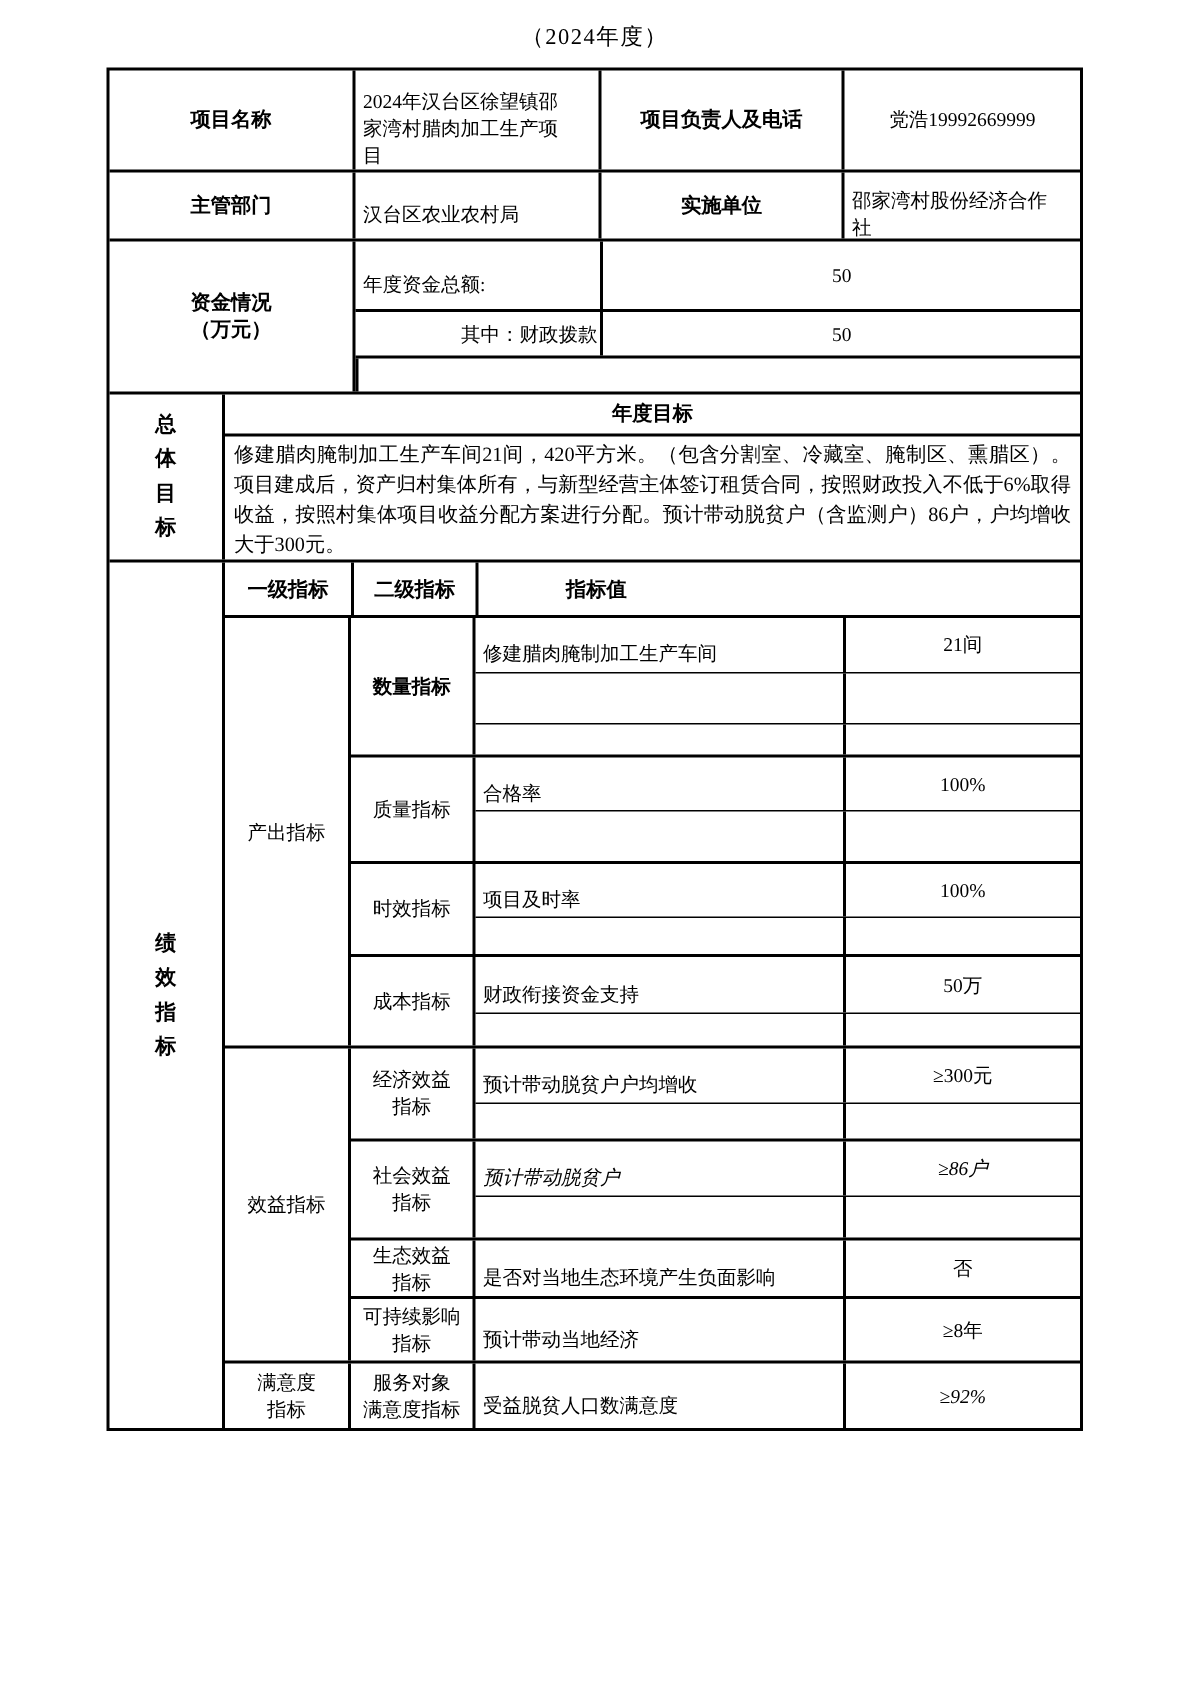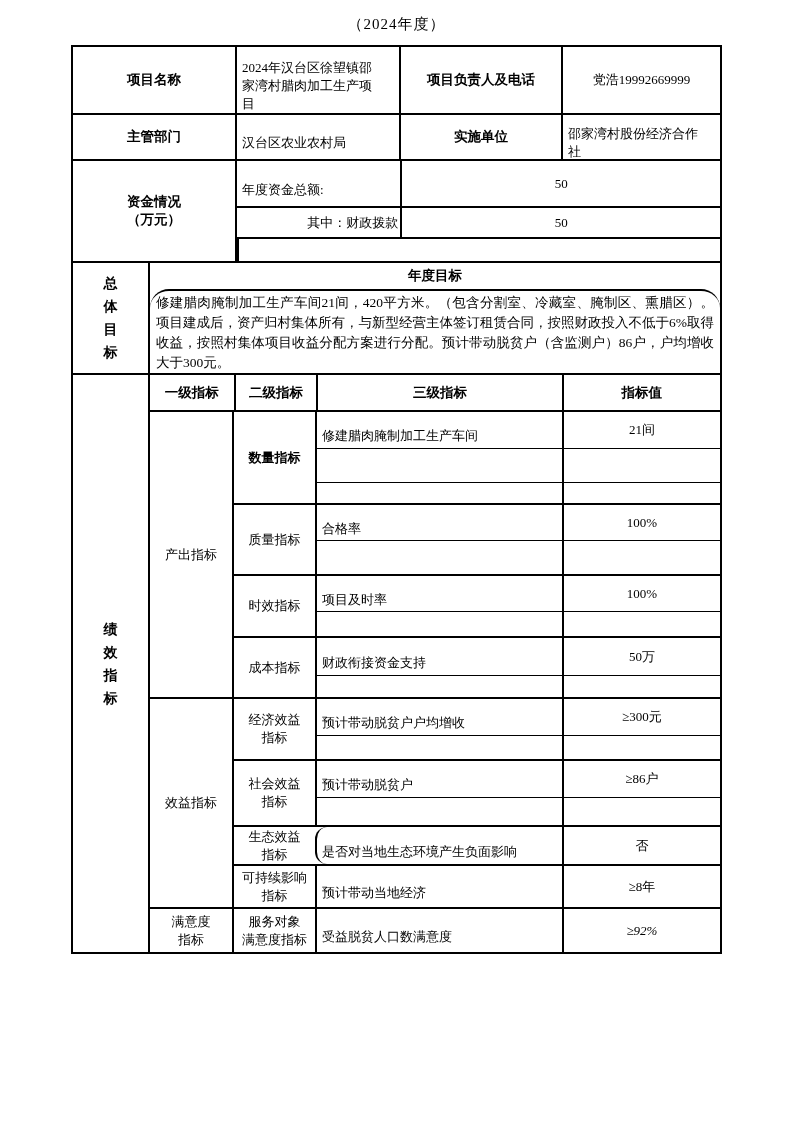--- a/index.html
+++ b/index.html
@@ -46,21 +46,20 @@
   .bt1 { border-top: 1px solid #000; }
   .vert {
     font-weight: bold; font-size: 14px;
     white-space: pre-line; line-height: 23px; text-align: center;
   }
   .goal {
     text-align: justify;
     font-size: 13.5px;
     line-height: 20px;
     padding: 2px 6px 2px 6px;
-    border-radius: 19px;
   }
 </style>
 </head>
 <body>
 
 <div class="page">
 
   <div class="subtitle">（2024年度）</div>
 
   <div class="tbl">
@@ -112,21 +111,20 @@
 
     <div class="row bt2">
       <div class="c vert" style="width:75px">绩
 效
 指
 标</div>
       <div class="col bl" style="width:572px" id="perf">
           <div class="row" style="height: 35px;">
             <div class="c lab" style="width: 84px;">一级指标</div>
             <div class="c lab bl" style="width: 83px;">二级指标</div>
-            <div class="c lab bl" style="width: 246px;">三级指标</div>
             <div class="c lab bl" style="width: 159px;">指标值</div>
           </div>
           <div class="row bt2">
             <div class="c pre" style="width: 84px;">产出指标</div>
             <div class="col bl" style="width: 488px;">
               <div class="row">
                 <div class="c pre" style="width: 83px; font-weight: bold;">数量指标</div>
                 <div class="col bl" style="width: 405px;">
                   <div class="row" style="height: 36px;">
                     <div class="c left" style="width: 246px;">修建腊肉腌制加工生产车间</div>
@@ -196,35 +194,35 @@
                   </div>
                   <div class="row bt1" style="height: 24px;">
                     <div class="c left" style="width: 246px;"></div>
                     <div class="c bl" style="width: 159px;"></div>
                   </div>
                 </div>
               </div>
               <div class="row bt2">
                 <div class="c pre" style="width: 83px;">社会效益
 指标</div>
-                <div class="col bl" style="width: 405px;">
+                <div class="col bl" style="width: 405px; font-style: italic;">
                   <div class="row" style="height: 36px;">
                     <div class="c left" style="width: 246px;">预计带动脱贫户</div>
                     <div class="c bl" style="width: 159px;">≥86户</div>
                   </div>
                   <div class="row bt1" style="height: 28px;">
                     <div class="c left" style="width: 246px;"></div>
                     <div class="c bl" style="width: 159px;"></div>
                   </div>
                 </div>
               </div>
               <div class="row bt2">
                 <div class="c pre" style="width: 83px;">生态效益
 指标</div>
-                <div class="col bl" style="width: 405px; border-radius: 12px;">
+                <div class="col bl" style="width: 405px;">
                   <div class="row" style="height: 37px;">
                     <div class="c left" style="width: 246px;">是否对当地生态环境产生负面影响</div>
                     <div class="c bl" style="width: 159px;">否</div>
                   </div>
                 </div>
               </div>
               <div class="row bt2">
                 <div class="c pre" style="width: 83px;">可持续影响
 指标</div>
                 <div class="col bl" style="width: 405px;">

